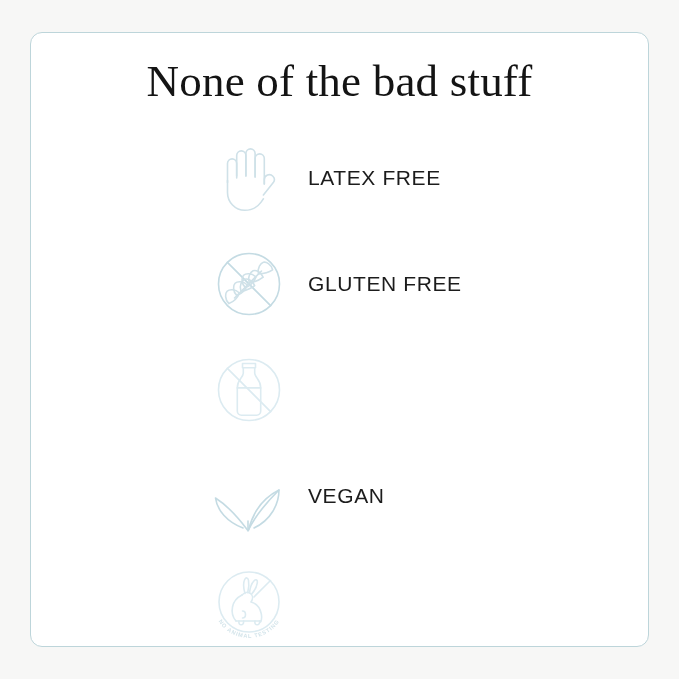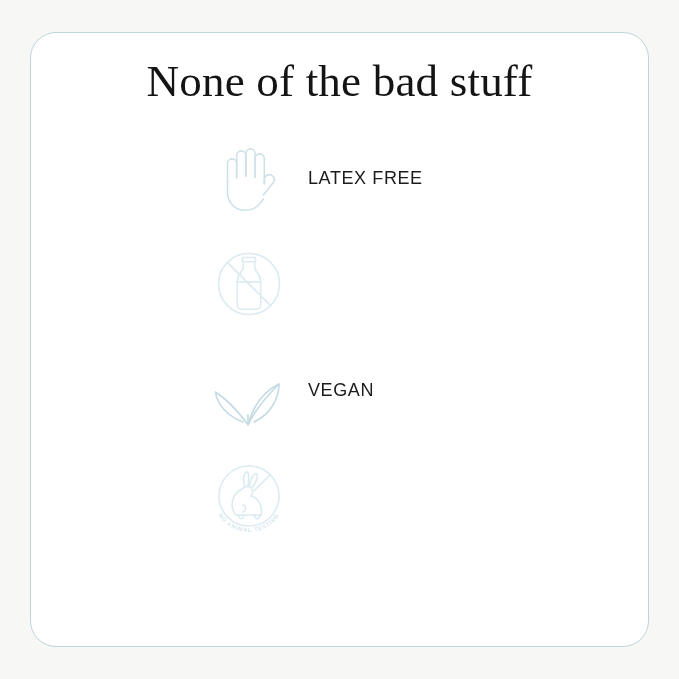--- a/index.html
+++ b/index.html
@@ -16,21 +16,21 @@
 
   #card {
     position: absolute;
     left: 30px;
     top: 32px;
     width: 619px;
     height: 615px;
     box-sizing: border-box;
     background: #ffffff;
     border: 1.5px solid #bdd5da;
-    border-radius: 26px;
+    border-radius: 12px;
   }
 
   #title {
     position: absolute;
     left: 0;
     right: 0;
     top: 26px;
     text-align: center;
     font-family: "Liberation Serif", "DejaVu Serif", serif;
     font-size: 45px;
@@ -66,21 +66,21 @@
     justify-content: center;
   }
   .feature-icon svg {
     display: block;
     overflow: visible;
   }
 
   .feature-label {
     position: absolute;
     left: 277px;
-    font-size: 18px;
+    font-size: 21px;
     font-weight: 400;
     color: #1c1c1c;
     letter-spacing: 0.6px;
     white-space: nowrap;
   }
 
   
   .ico {
     fill: none;
     stroke: #cfe1e8;
@@ -116,20 +116,42 @@
             <path d="M44.9 46 L44.9 23.5 a4.6 4.6 0 0 1 9.2 0 L54.1 47"></path>
             <path d="M54.1 47 L54.1 28.5 a4.6 4.6 0 0 1 9.2 0 L63.3 54"></path>
             <path d="M63.3 54 L63.3 49.5 a5 5 0 0 1 8.6 -3.3 a5 5 0 0 1 0.4 6.4 L62.4 65"></path>
             <path d="M26.5 50.5 L26.5 62.5 c0 9.7 7.6 17.8 17.3 17.8 c7.3 0 12.6 -3 16.3 -8.2 l2.3 -3.3"></path>
           </g>
         </svg>
       </span>
       <span class="feature-label">LATEX FREE</span>
     </div>
 
+    <div class="feature-row">
+      <span class="feature-icon">
+        <svg width="96" height="96" viewBox="0 0 96 96">
+          <g class="ico ico-mid">
+            <circle cx="48" cy="48" r="30.5"></circle>
+            <line x1="26.4" y1="26.4" x2="69.6" y2="69.6"></line>
+          </g>
+          <g class="ico">
+
+            <line x1="33.5" y1="62" x2="60.5" y2="35"></line>
+
+            <path d="M38.5 57 c-4.6 -4.6 -10.6 -3.6 -12.4 -1.8 c-1.8 1.8 -2.8 7.8 1.8 12.4 c4.6 -1.8 8.8 -6 10.6 -10.6z"></path>
+            <path d="M40 55.5 c-2.4 -6.1 1.2 -11.1 3.6 -12.2 c2.4 -1.1 8 0.8 10.1 6.4 c-4.2 3.4 -9.8 5 -13.7 5.8z"></path>
+            <path d="M46.5 49 c-4.6 -4.6 -10.6 -3.6 -12.4 -1.8 c-1.8 1.8 -2.8 7.8 1.8 12.4 c4.6 -1.8 8.8 -6 10.6 -10.6z"></path>
+            <path d="M48.5 47 c-2.4 -6.1 1.2 -11.1 3.6 -12.2 c2.4 -1.1 8 0.8 10.1 6.4 c-4.2 3.4 -9.8 5 -13.7 5.8z"></path>
+            <path d="M55 41 c-4.6 -4.6 -10.6 -3.6 -12.4 -1.8 c-1.8 1.8 -2.8 7.8 1.8 12.4 c4.6 -1.8 8.8 -6 10.6 -10.6z"></path>
+            <path d="M57.5 38 c-1.6 -6.4 2.4 -10.9 4.9 -11.7 c2.5 -0.8 7.8 1.7 9.2 7.5 c-4.5 2.9 -10.2 3.9 -14.1 4.2z"></path>
+          </g>
+        </svg>
+      </span>
+      <span class="feature-label">GLUTEN FREE</span>
+    </div>
 
     <div class="feature-row">
       <span class="feature-icon">
         <svg width="96" height="96" viewBox="0 0 96 96">
           <g class="ico ico-soft">
             <circle cx="48" cy="48" r="30.5"></circle>
             <line x1="26.4" y1="26.4" x2="69.6" y2="69.6"></line>
 
             <path d="M41.5 21.5 h13 v4.2 h-13 z"></path>
             <path d="M42.3 25.7 v5.6 c0 1.8 -1.1 3.2 -2.6 5.2 c-2.3 3 -3.4 5.6 -3.4 9.2 V69 a4.2 4.2 0 0 0 4.2 4.2 h15 A4.2 4.2 0 0 0 59.7 69 V45.7 c0 -3.6 -1.1 -6.2 -3.4 -9.2 c-1.5 -2 -2.6 -3.4 -2.6 -5.2 v-5.6"></path>

